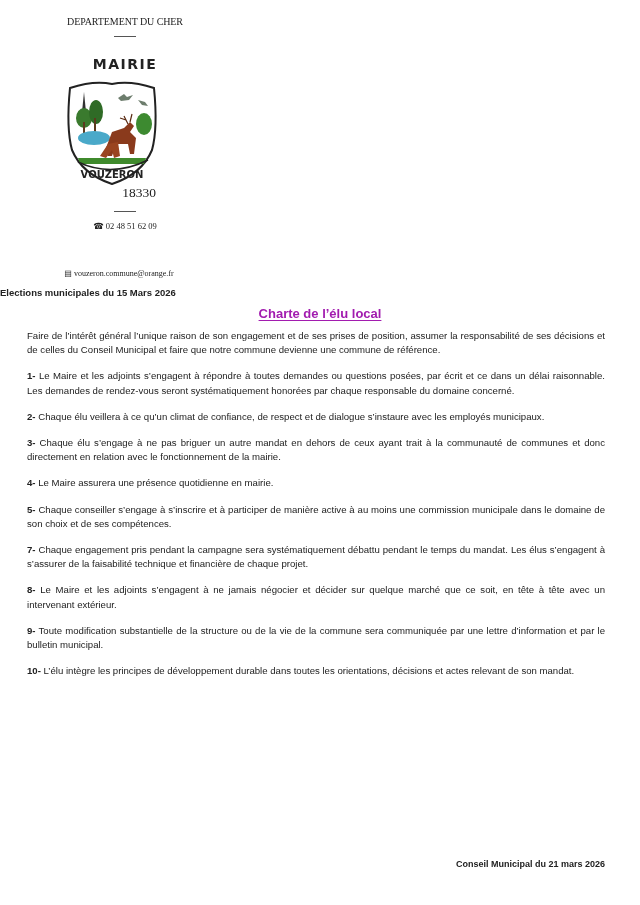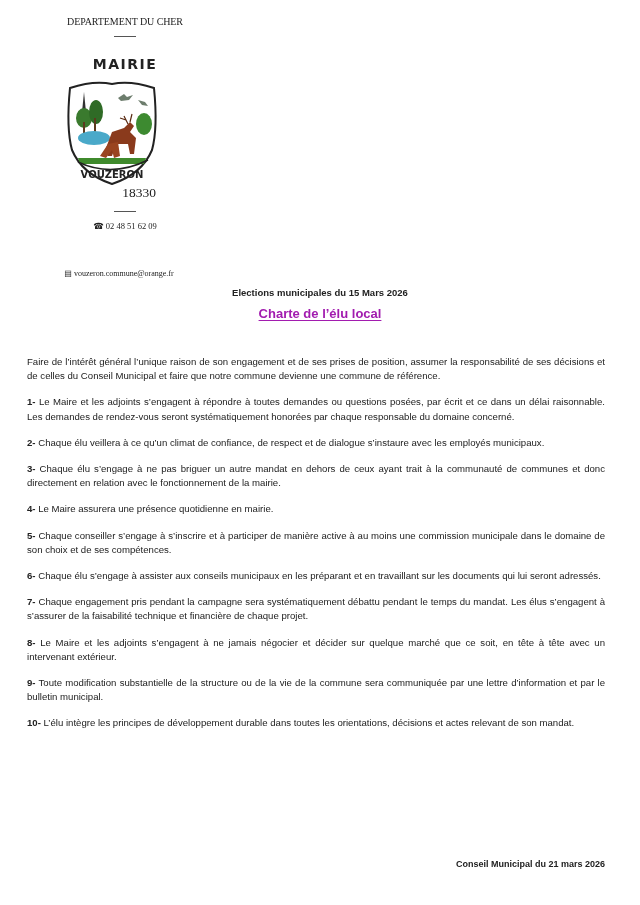--- a/index.html
+++ b/index.html
@@ -6,24 +6,24 @@
   body { width:640px; height:905px; position:relative; overflow:hidden; font-family:"Liberation Sans", sans-serif; color:#1e1e1e; }
   .hdr { position:absolute; left:60px; top:0; width:130px; text-align:center; }
   .dept { position:absolute; top:16px; left:0; width:130px; font-family:"Liberation Serif", serif; font-size:10px; color:#222; letter-spacing:-0.1px; }
   .rule { position:absolute; left:54px; width:22px; height:1px; background:#555; }
   .mairie { position:absolute; top:44px; left:0; width:130px; font-family:"DejaVu Sans", sans-serif; font-weight:bold; font-size:14px; letter-spacing:1.5px; color:#222;margin-top:12px; }
   .de { position:absolute; top:62px; left:0; width:130px; font-family:"DejaVu Sans", sans-serif; font-weight:bold; font-size:13px; color:#222;margin-top:21px; }
   .crest { position:absolute; top:78px; left:4px; width:96px; height:110px; }
   .cp { position:absolute; top:185px; left:14px; width:130px; font-family:"Liberation Serif", serif; font-size:13.5px; color:#222; }
   .phone { position:absolute; top:221px; left:0; width:130px; font-family:"Liberation Serif", serif; font-size:8.5px; color:#222; }
   .mail { position:absolute; top:233px; left:-16px; width:150px; font-family:"Liberation Serif", serif; font-size:8px; color:#222; white-space:nowrap;margin-top:36px; }
-  .doc-sub { position:absolute; top:287px; left:0; width:640px; text-align:center; font-weight:bold; font-size:9.5px; color:#222; }
+  .doc-sub { position:absolute; top:287px; left:0; width:640px; font-weight:bold; font-size:9.5px; color:#222; }
   .doc-title { position:absolute; top:306px; left:0; width:640px; text-align:center; font-weight:bold; font-size:13px; color:#a21caf; }
   .doc-title span { text-decoration:underline; text-underline-offset:2px; }
-  .body { position:absolute; top:355px; left:27px; width:578px; font-size:9.6px; line-height:14.2px; color:#222; }
+  .body { position:absolute; top:329px; left:27px; width:578px; font-size:9.6px; line-height:14.2px; color:#222; }
   .body p { margin:0 0 12px 0; text-align:justify; }
   .body p b { font-weight:bold; }
   .footer { position:absolute; top:859px; left:455px; width:150px; text-align:right; font-weight:bold; font-size:9px; color:#222; white-space:nowrap; }
 </style>
 </head>
 <body>
 
 <div class="hdr">
   <div class="dept">DEPARTEMENT DU CHER</div>
   <div class="rule" style="top:36px"></div>
@@ -70,20 +70,19 @@
 <div class="doc-sub">Elections municipales du 15 Mars 2026</div>
 <div class="doc-title"><span>Charte de l’élu local</span></div>
 
 <div class="body">
   <p>Faire de l’intérêt général l’unique raison de son engagement et de ses prises de position, assumer la responsabilité de ses décisions et de celles du Conseil Municipal et faire que notre commune devienne une commune de référence.</p>
   <p><b>1-</b><span> Le Maire et les adjoints s’engagent à répondre à toutes demandes ou questions posées, par écrit et ce dans un délai raisonnable. Les demandes de rendez-vous seront systématiquement honorées par chaque responsable du domaine concerné.</span></p>
   <p><b>2-</b><span> Chaque élu veillera à ce qu’un climat de confiance, de respect et de dialogue s’instaure avec les employés municipaux.</span></p>
   <p><b>3-</b><span> Chaque élu s’engage à ne pas briguer un autre mandat en dehors de ceux ayant trait à la communauté de communes et donc directement en relation avec le fonctionnement de la mairie.</span></p>
   <p><b>4-</b><span> Le Maire assurera une présence quotidienne en mairie.</span></p>
   <p><b>5-</b><span> Chaque conseiller s’engage à s’inscrire et à participer de manière active à au moins une commission municipale dans le domaine de son choix et de ses compétences.</span></p>
-  <p><b>6-</b><span> Chaque élu s’engage à assister aux conseils municipaux en les préparant et en travaillant sur les documents qui lui seront adressés.</span></p>
   <p><b>7-</b><span> Chaque engagement pris pendant la campagne sera systématiquement débattu pendant le temps du mandat. Les élus s’engagent à s’assurer de la faisabilité technique et financière de chaque projet.</span></p>
   <p><b>8-</b><span> Le Maire et les adjoints s’engagent à ne jamais négocier et décider sur quelque marché que ce soit, en tête à tête avec un intervenant extérieur.</span></p>
   <p><b>9-</b><span> Toute modification substantielle de la structure ou de la vie de la commune sera communiquée par une lettre d’information et par le bulletin municipal.</span></p>
   <p><b>10-</b><span> L’élu intègre les principes de développement durable dans toutes les orientations, décisions et actes relevant de son mandat.</span></p>
 </div>
 
 <div class="footer">Conseil Municipal du 21 mars 2026</div>
 
 </body></html>

